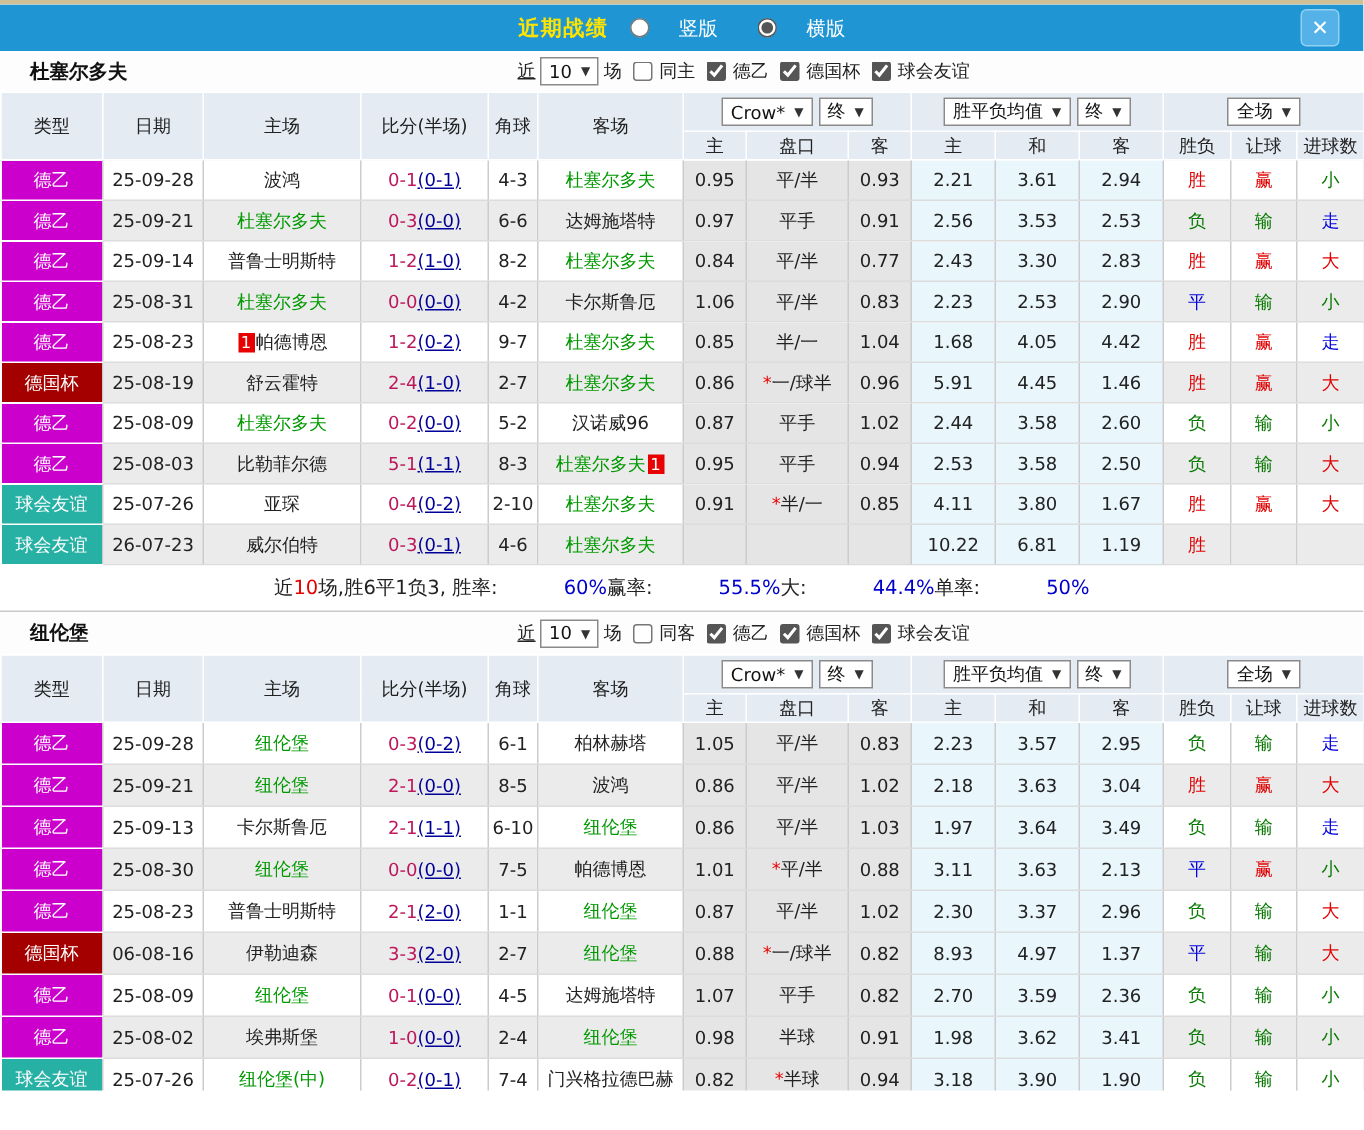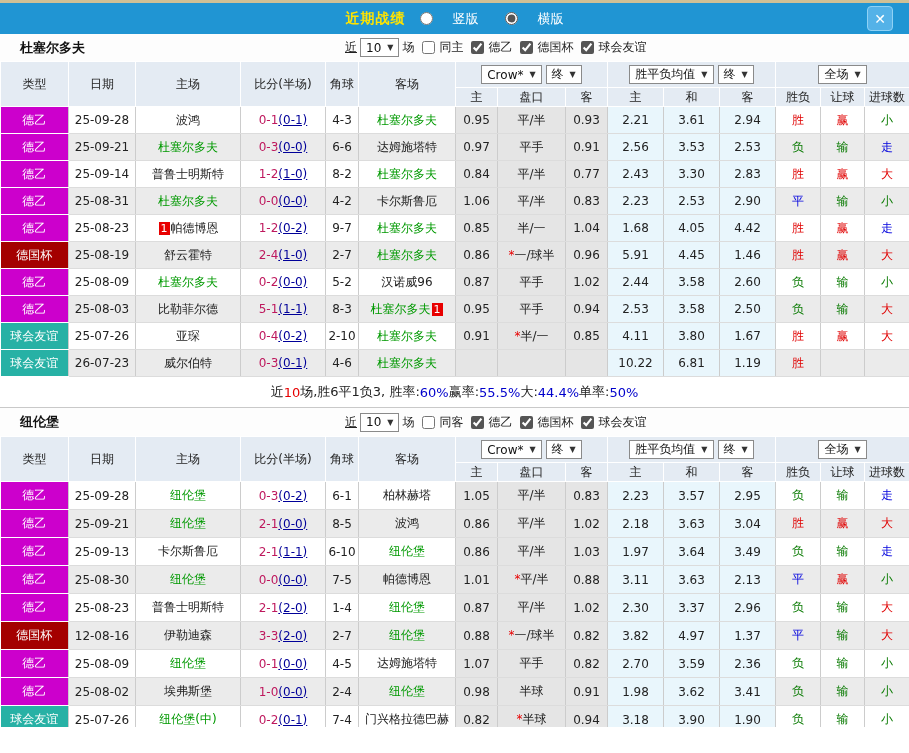--- a/index.html
+++ b/index.html
@@ -45,21 +45,21 @@
   .ft { color:#be185d; }
   .ht { color:#000099;text-decoration:underline; }
   .badge { background:#e80000; color:#fff; font-size:11px; padding:0 2px; margin:0 1px; }
   .star { color:#e80000; }
   .res-red { color:#e00000; }
   .res-green { color:#087a00; }
   .res-blue { color:#0000dd; }
 
   .summary { height:30px; display:flex; align-items:center; justify-content:center; font-size:13px; background:#fff; }
   .seg-r { color:#e60000; }
-  .seg-b { color:#0000cc; }
+  .seg-b { color:#0000cc;margin-left:44px; }
 </style>
 </head>
 <body>
 
 <div class="app">
 
   <div class="titlebar">
     <span class="title">近期战绩</span>
     <span class="layout-radios">
       <input type="radio" name="layout" style="">
@@ -506,43 +506,43 @@
           <td class="mean">2.13</td>
           <td class="plain res-blue">平</td>
           <td class="plain res-red">赢</td>
           <td class="plain res-green">小</td>
         </tr>
         <tr>
           <td class="type t-de2">德乙</td>
           <td class="plain">25-08-23</td>
           <td class="plain team"><span>普鲁士明斯特</span></td>
           <td class="plain"><span class="ft">2-1</span><span class="ht">(2-0)</span></td>
-          <td class="plain">1-4</td>
+          <td class="plain">1-1</td>
           <td class="plain team"><span class="green">纽伦堡</span></td>
           <td class="odds">0.87</td>
           <td class="odds">平/半</td>
           <td class="odds">1.02</td>
           <td class="mean">2.30</td>
           <td class="mean">3.37</td>
           <td class="mean">2.96</td>
           <td class="plain res-green">负</td>
           <td class="plain res-green">输</td>
           <td class="plain res-red">大</td>
         </tr>
         <tr class="even">
           <td class="type t-cup">德国杯</td>
-          <td class="plain">12-08-16</td>
+          <td class="plain">06-08-16</td>
           <td class="plain team"><span>伊勒迪森</span></td>
           <td class="plain"><span class="ft">3-3</span><span class="ht">(2-0)</span></td>
           <td class="plain">2-7</td>
           <td class="plain team"><span class="green">纽伦堡</span></td>
           <td class="odds">0.88</td>
           <td class="odds"><span class="star">*</span>一/球半</td>
           <td class="odds">0.82</td>
-          <td class="mean">3.82</td>
+          <td class="mean">8.93</td>
           <td class="mean">4.97</td>
           <td class="mean">1.37</td>
           <td class="plain res-blue">平</td>
           <td class="plain res-green">输</td>
           <td class="plain res-red">大</td>
         </tr>
         <tr>
           <td class="type t-de2">德乙</td>
           <td class="plain">25-08-09</td>
           <td class="plain team"><span class="green">纽伦堡</span></td>

